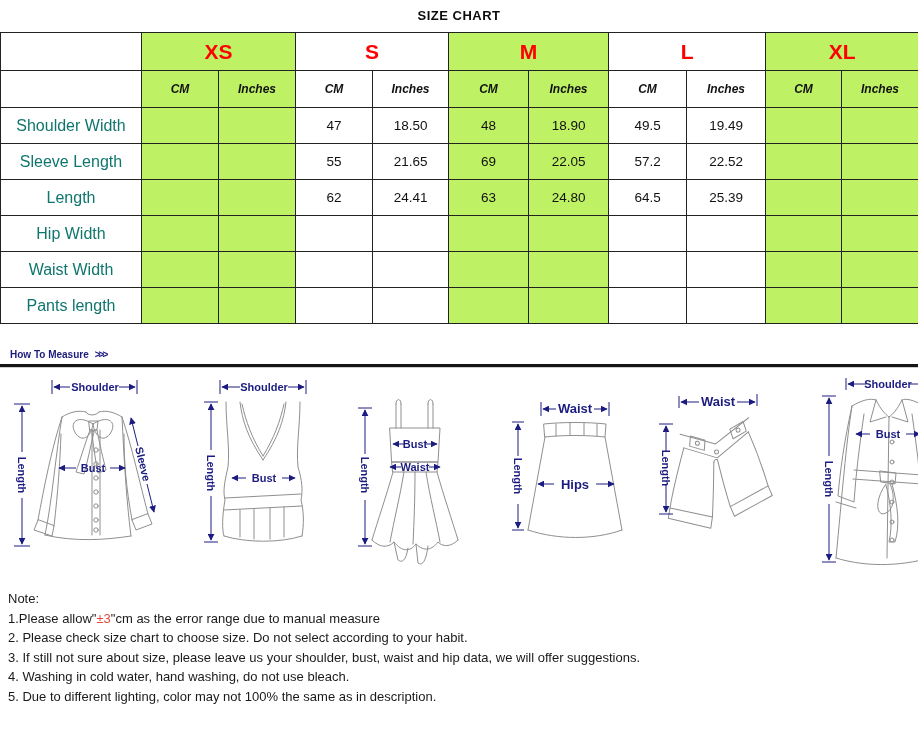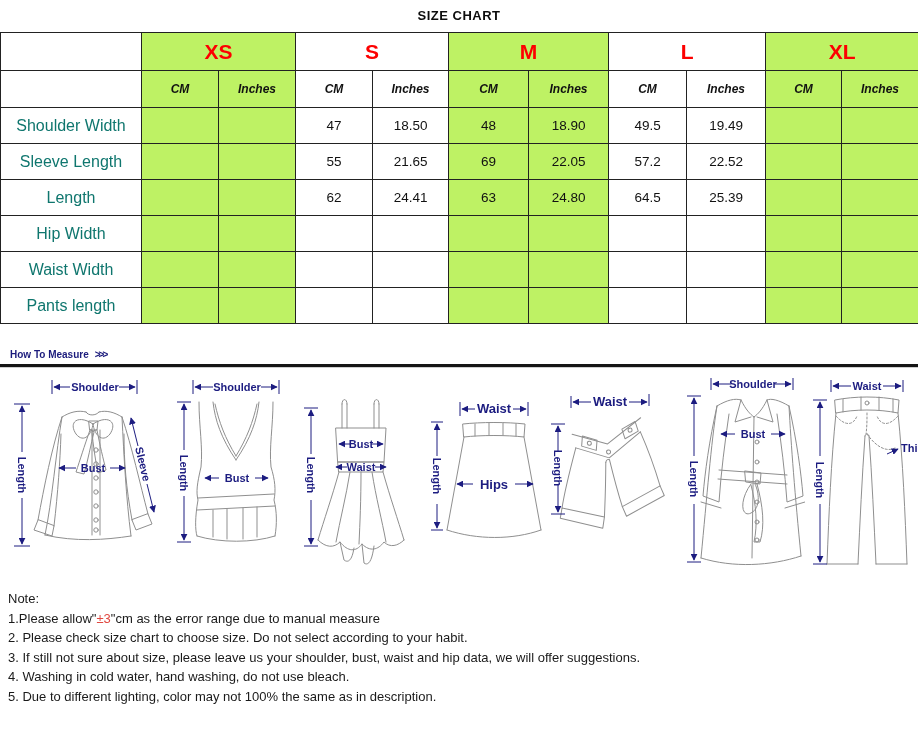--- a/index.html
+++ b/index.html
@@ -18,21 +18,21 @@
   tr.size-row th{height:37px;font-size:21px;font-weight:bold;color:#fd0000;}
   tr.unit-row th{height:36px;font-size:12px;font-weight:bold;color:#111;font-style:italic;}
   tbody.data th{height:35px;font-weight:normal;font-size:16px;color:#0f766e;}
   tbody.data td{height:35px;font-size:13.5px;color:#111;}
 
   .measure-head{margin:25px 0 4px 10px;font-size:10px;font-weight:bold;
                 color:#1b1b7c;}
   .measure-head .arrows{letter-spacing:-2px;margin-left:6px;}
   .rule{height:3px;background:#151515;border-bottom:1px solid #cfcfcf;}
 
-  .figs{display:flex;align-items:flex-start;margin-top:4px;width:797px;}
+  .figs{display:flex;align-items:flex-start;margin-top:4px;width:797px;gap:27px;}
   .figs svg{display:block;flex:0 0 auto;}
   .garm{fill:none;stroke:#8f8f8f;stroke-width:1;
         stroke-linecap:round;stroke-linejoin:round;}
   .garm .dash{stroke-dasharray:2,2;}
   .garm circle{fill:none;}
   .meas{stroke:#1c1c80;stroke-width:1;fill:none;}
   .figs text{fill:#1c1c80;font-weight:bold;font-size:11px;
              font-family:"Liberation Sans",sans-serif;}
   .figs text.big{font-size:13px;}
 

